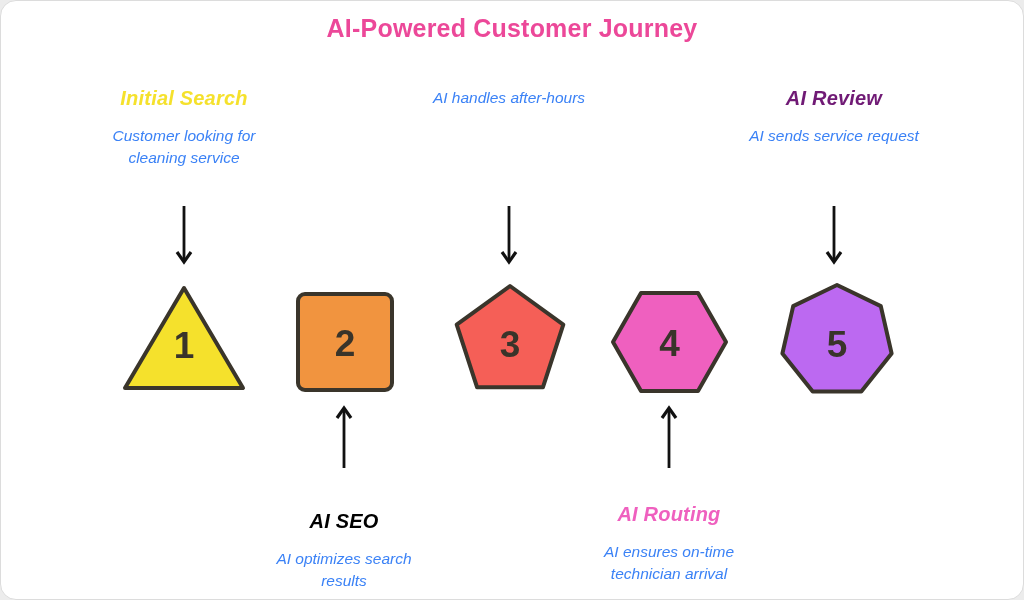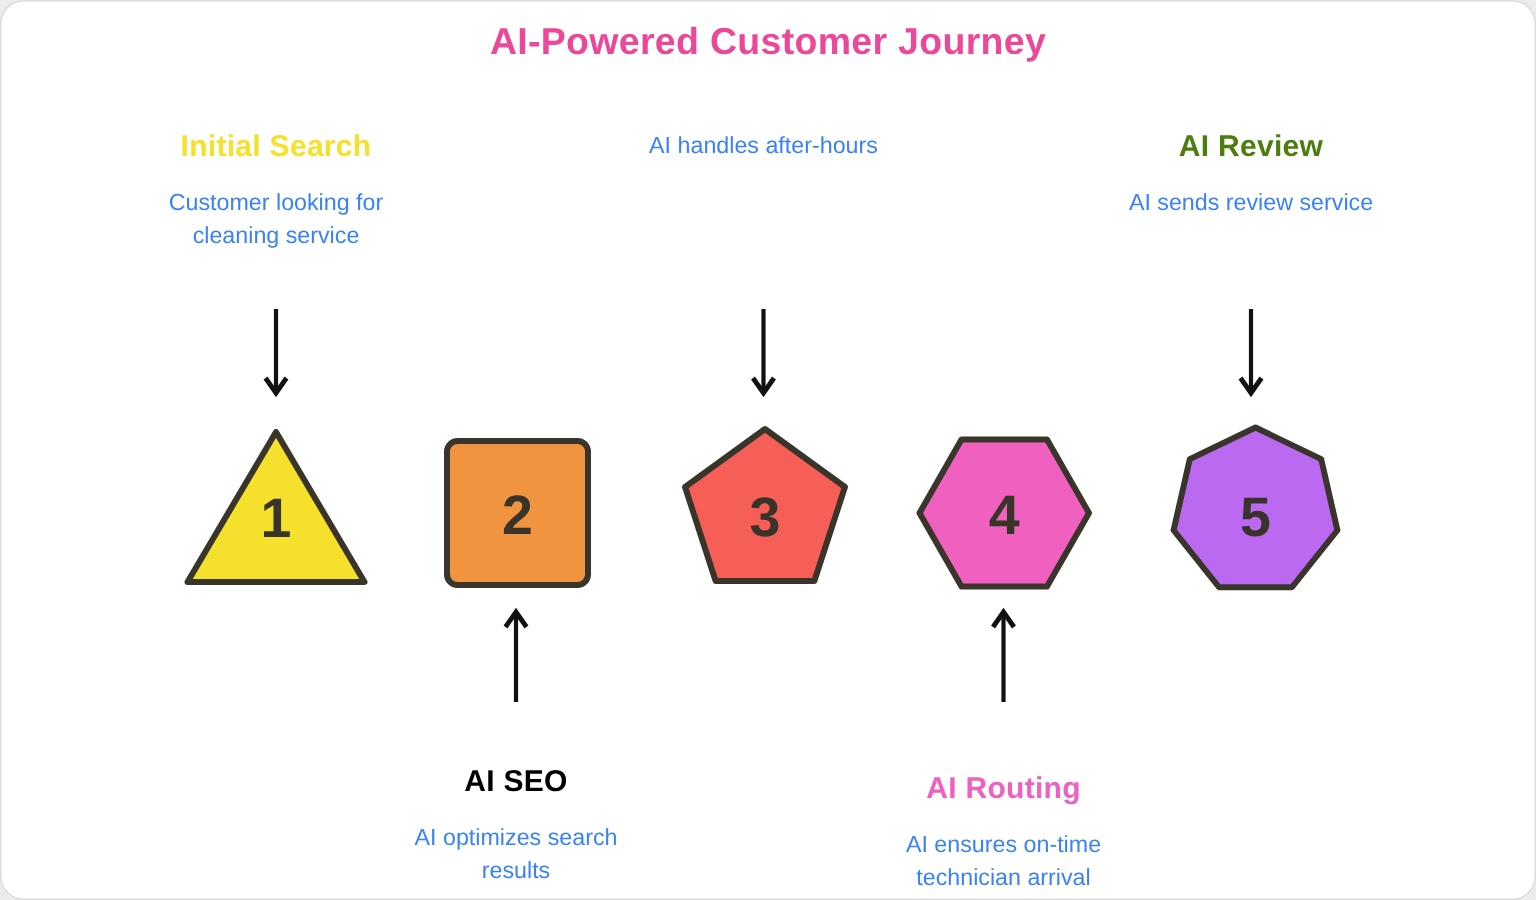--- a/index.html
+++ b/index.html
@@ -26,20 +26,21 @@
     text-align: center;
     font-size: 25px;
     font-weight: 700;
     color: #ec4899;
     letter-spacing: 0.2px;
   }
   .step-label {
     position: absolute;
     width: 264px;
     text-align: center;
+    font-style: italic;
   }
   .step-label h2 {
     margin: 0 0 15px 0;
     font-size: 20px;
     font-weight: 700;
     letter-spacing: 0.2px;
   }
   .step-label .desc-line {
     font-size: 15.5px;
     line-height: 22px;
@@ -78,22 +79,22 @@
     <h2 style="color: rgb(245, 225, 44);">Initial Search</h2>
     <div class="desc-line">Customer looking for</div>
     <div class="desc-line">cleaning service</div>
   </div>
 
   <div class="step-label" style="left:376px; top:86px;">
     <div class="desc-line">AI handles after-hours</div>
   </div>
 
   <div class="step-label" style="left:701px; top:86px;">
-    <h2 style="color: #4d7c0f;">AI Review</h2>
-    <div class="desc-line">AI sends review service</div>
+    <h2 style="color: #701a75;">AI Review</h2>
+    <div class="desc-line">AI sends service request</div>
   </div>
 
   <svg class="arrow" style="left:172px; top:203px;" width="22" height="66" viewBox="0 0 22 66">
     <line x1="11" y1="2" x2="11" y2="56"></line>
     <polyline points="4,48 11,58 18,48" stroke-width="3.2"></polyline>
   </svg>
   <svg class="arrow" style="left:497px; top:203px;" width="22" height="66" viewBox="0 0 22 66">
     <line x1="11" y1="2" x2="11" y2="56"></line>
     <polyline points="4,48 11,58 18,48" stroke-width="3.2"></polyline>
   </svg>
@@ -135,19 +136,19 @@
     <line x1="11" y1="68" x2="11" y2="10" stroke-width="2.8"></line>
     <polyline points="4,18 11,8 18,18" stroke-width="3.2"></polyline>
   </svg>
 
   <div class="step-label" style="left:211px; top:509px;">
     <h2 style="color: #000000;">AI SEO</h2>
     <div class="desc-line">AI optimizes search</div>
     <div class="desc-line">results</div>
   </div>
 
-  <div class="step-label" style="left:536px; top:514px;">
+  <div class="step-label" style="left:536px; top:502px;">
     <h2 style="color: rgb(239, 96, 191);">AI Routing</h2>
     <div class="desc-line">AI ensures on-time</div>
     <div class="desc-line">technician arrival</div>
   </div>
 
 </div>
 
 </body></html>

